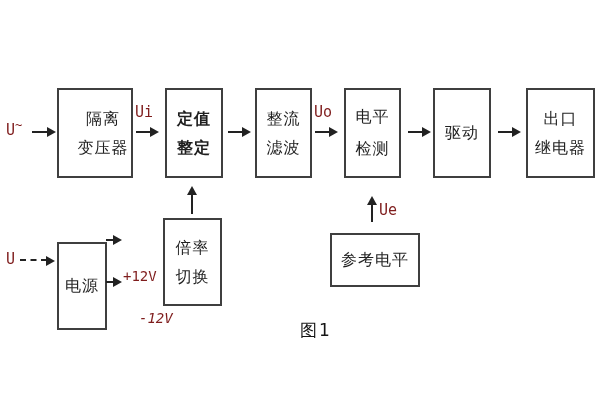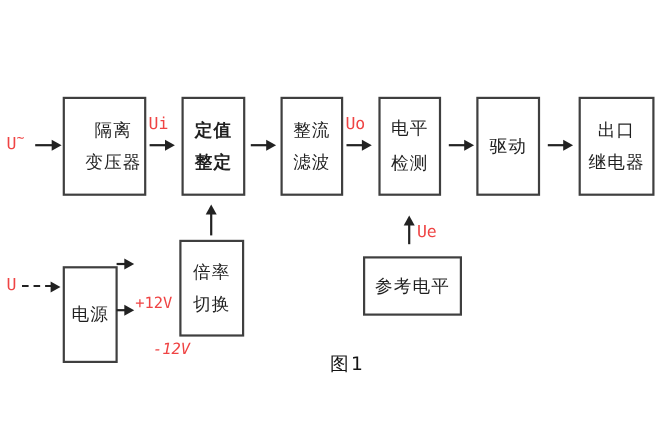--- a/index.html
+++ b/index.html
@@ -22,21 +22,21 @@
   }
   .h-arrow.dashed{background:none;border-top:2px dashed #222222;height:0;}
   .h-arrow.dashed::after{top:-5px;}
   .v-arrow{position:absolute;width:2px;background:#222222;}
   .v-arrow::after{
     content:"";position:absolute;top:-8px;left:-4px;width:0;height:0;
     border-bottom:9px solid #222222;border-left:5px solid transparent;border-right:5px solid transparent;
   }
   .sig{
     position:absolute;font-family:"DejaVu Sans Mono","Liberation Mono",monospace;
-    font-size:15px;line-height:18px;color:#ef4444;white-space:nowrap;
+    font-size:15px;line-height:18px;color:#7f1d1d;white-space:nowrap;
   }
   .sig .sup{font-size:12px;vertical-align:6px;}
   .sig.small{font-size:14px;margin-top:36px;}
   .cap{position:absolute;font-size:17px;color:#141414;letter-spacing:2px;}
 </style>
 </head>
 <body>
 
 <div class="stage">
 

